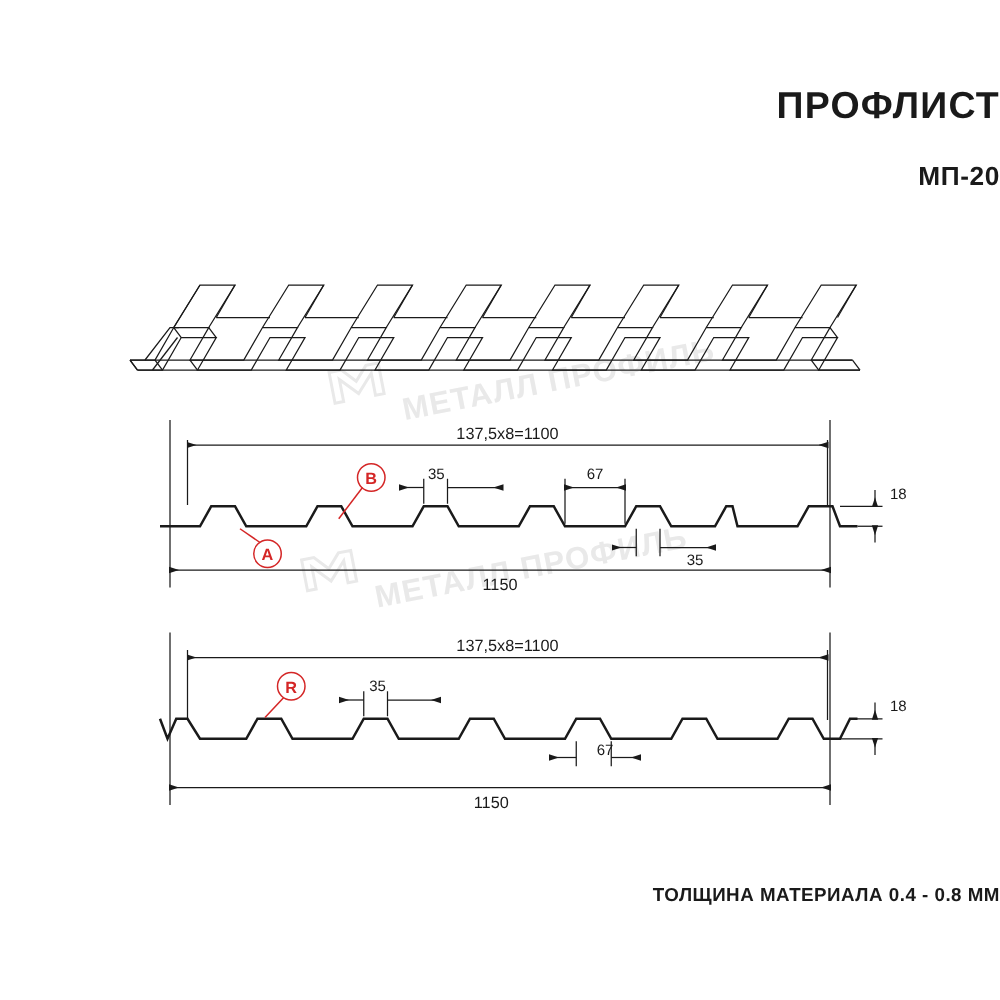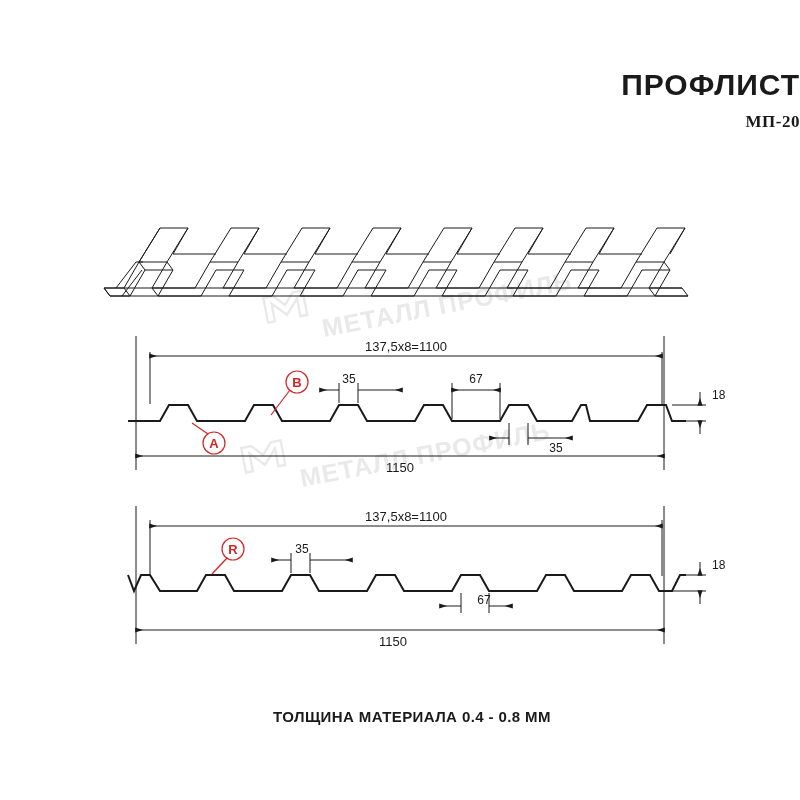--- a/index.html
+++ b/index.html
@@ -27,32 +27,31 @@
     top: 68px;
     text-align: right;
   }
   .title-main {
     font-size: 30px;
     font-weight: bold;
     letter-spacing: 1px;
     line-height: 34px;
   }
   .title-sub {
-    font-size: 17px;
-    font-weight: bold;
-    margin-top: 10px;
+    font-size: 21px;
+    font-weight: bold;
+    margin-top: 28px;
     letter-spacing: 0.5px;
-    font-family: Liberation Serif, serif;
   }
   .footer-note {
     position: absolute;
     left: 0;
     right: 0;
     top: 708px;
-    text-align: center;
+    text-align: right;
     font-size: 15px;
     font-weight: bold;
     letter-spacing: 0.4px;
     margin-left: 24px;
   }
   
   .watermark {
     position: absolute;
     color: #e9e9e9;
     font-size: 25px;

